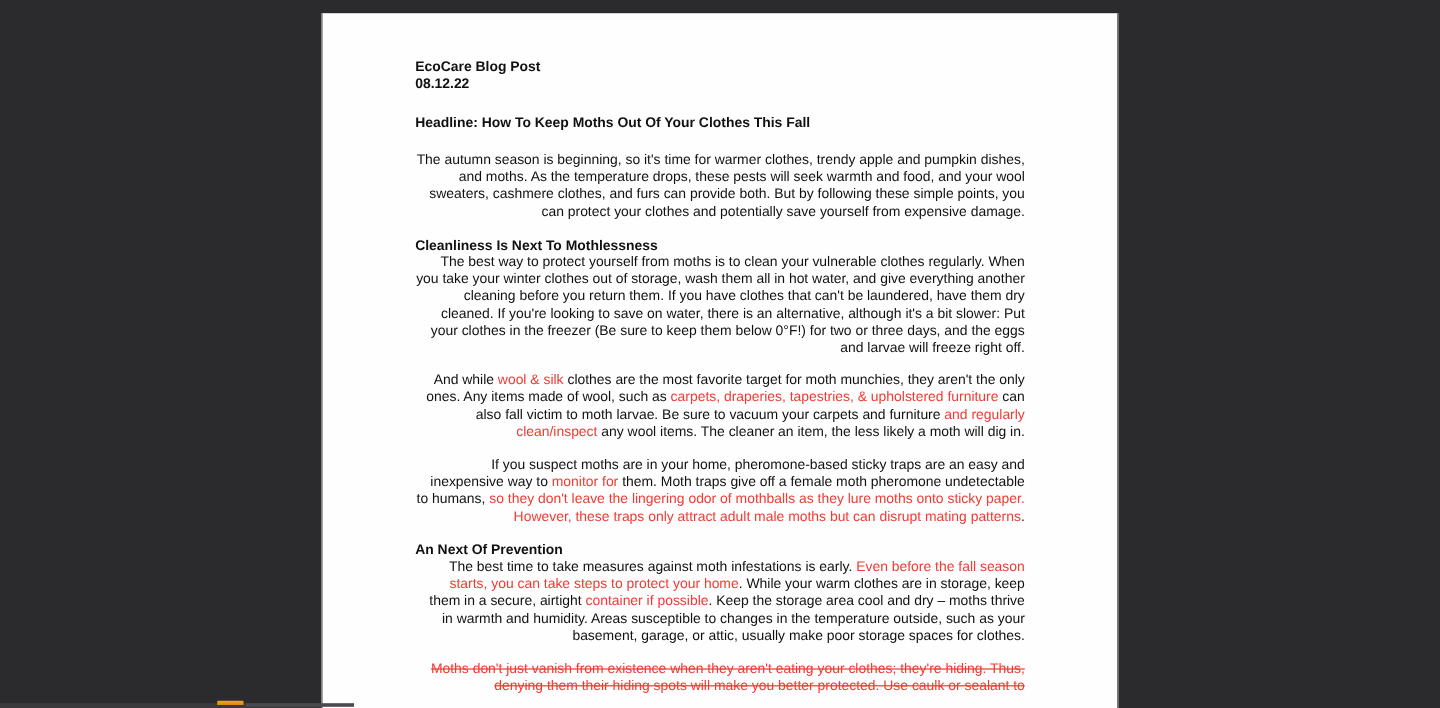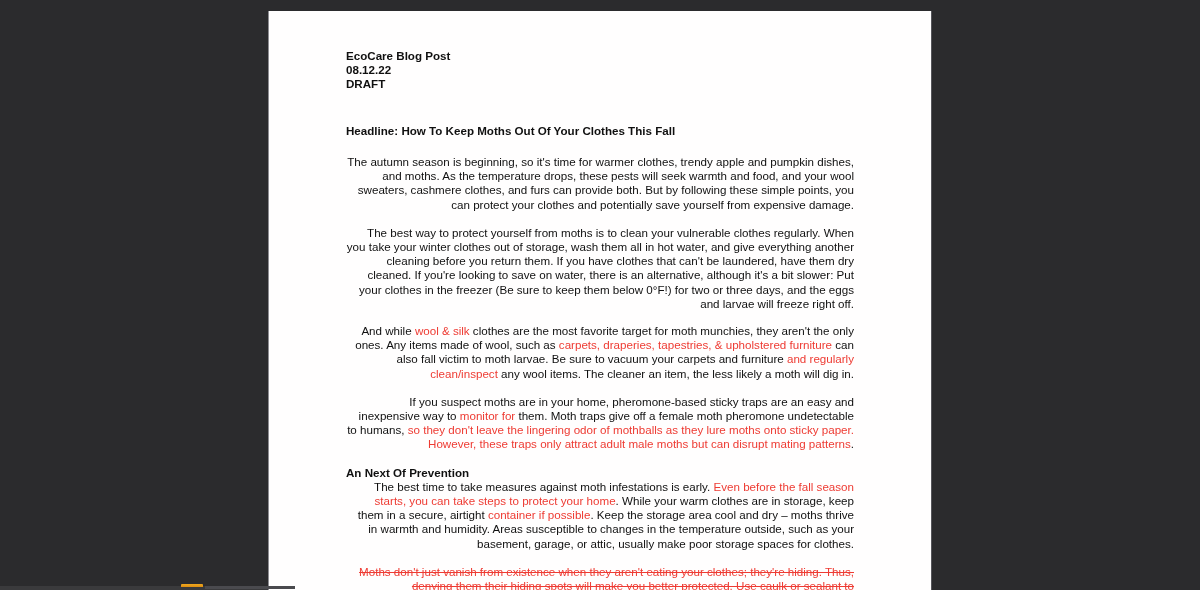--- a/index.html
+++ b/index.html
@@ -46,21 +46,21 @@
   }
 
   .meta-line {
     font-weight: bold;
     line-height: 14px;
     white-space: pre;
   }
 
   .headline {
     font-weight: bold;
-    margin-top: 33px;
+    margin-top: 19px;
     line-height: 14px;
   }
 
   .sec-head {
     font-weight: bold;
     line-height: 14.2px;
   }
 
   p.para {
     margin: 0;
@@ -109,30 +109,30 @@
 </head>
 <body>
 
 <div id="viewport">
 
   <div id="page">
     <div id="doc-body">
 
       <div class="meta-line">EcoCare Blog Post</div>
       <div class="meta-line">08.12.22</div>
-      <div class="meta-line">DRAFT</div>
 
       <div class="headline">Headline: How To Keep Moths Out Of Your Clothes This Fall</div>
 
       <div class="gap-lg"></div>
 
       <p class="para">The autumn season is beginning, so it's time for warmer clothes, trendy apple and pumpkin dishes, and moths. As the temperature drops, these pests will seek warmth and food, and your wool sweaters, cashmere clothes, and furs can provide both. But by following these simple points, you can protect your clothes and potentially save yourself from expensive damage.</p>
 
       <div class="gap-md"></div>
 
+      <div class="sec-head">Cleanliness Is Next To Mothlessness</div>
       <p class="para">The best way to protect yourself from moths is to clean your vulnerable clothes regularly. When you take your winter clothes out of storage, wash them all in hot water, and give everything another cleaning before you return them. If you have clothes that can't be laundered, have them dry cleaned. If you're looking to save on water, there is an alternative, although it's a bit slower: Put your clothes in the freezer (Be sure to keep them below 0°F!) for two or three days, and the eggs and larvae will freeze right off.</p>
 
       <div class="gap-sm"></div>
 
       <p class="para"><span>And while </span><span class="red">wool &amp; silk</span><span> clothes are the most favorite target for moth munchies, they aren't the only ones. Any items made of wool, such as </span><span class="red">carpets, draperies, tapestries, &amp; upholstered furniture</span><span> can also fall victim to moth larvae. Be sure to vacuum your carpets and furniture </span><span class="red">and regularly clean/inspect</span><span> any wool items. The cleaner an item, the less likely a moth will dig in.</span></p>
 
       <div class="gap-md"></div>
 
       <p class="para"><span>If you suspect moths are in your home, pheromone-based sticky traps are an easy and inexpensive way to </span><span class="red">monitor for</span><span> them. Moth traps give off a female moth pheromone undetectable to humans, </span><span class="red">so they don't leave the lingering odor of mothballs as they lure moths onto sticky paper. However, these traps only attract adult male moths but can disrupt mating patterns</span><span>.</span></p>
 

